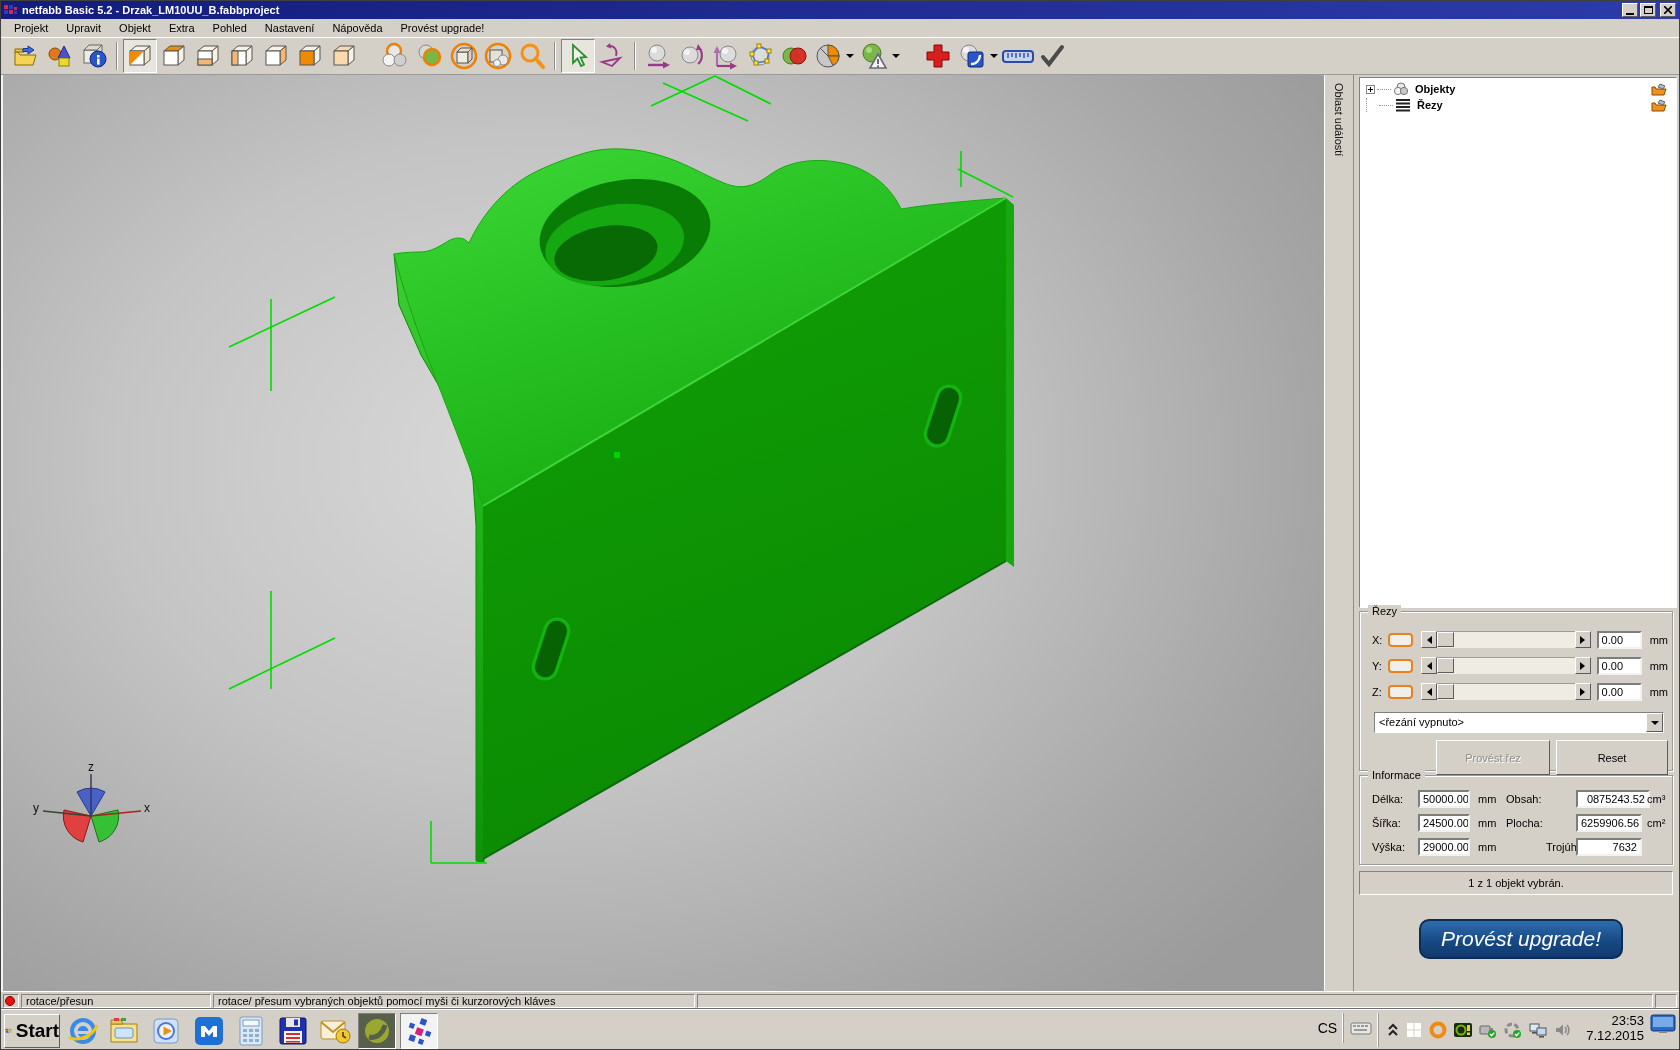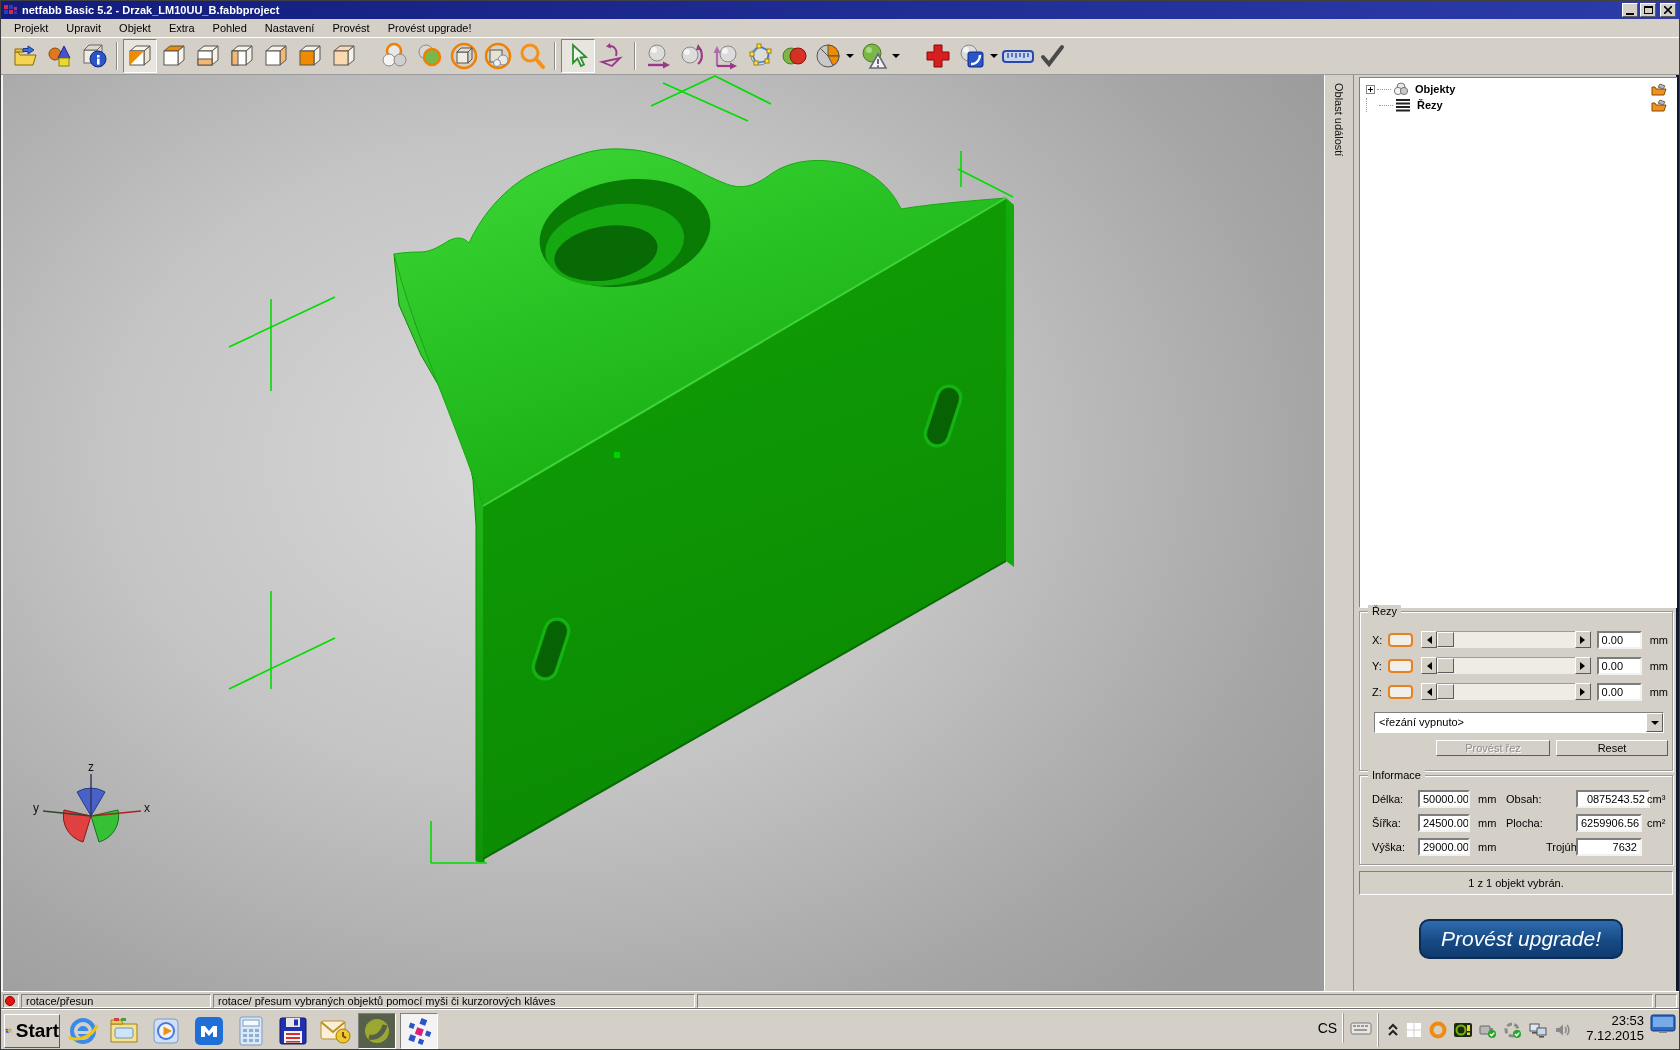--- a/index.html
+++ b/index.html
@@ -30,21 +30,21 @@
   .tgap { width:18px; flex:0 0 auto; }
   .caret { width:0; height:0; border-left:4px solid transparent; border-right:4px solid transparent; border-top:4px solid #000; margin:0 3px 0 1px; flex:0 0 auto; }
 
   
   .main { position:absolute; top:74px; left:0; width:1680px; height:916px; }
   .viewport { position:absolute; left:0; top:0; width:1323px; height:916px;
     background: radial-gradient(ellipse 950px 720px at 40% 42%, #d9d9d9 0%, #c4c4c4 45%, #a6a6a6 82%, #9b9b9b 100%);
     border-left:2px solid #f4f4f4; }
   .events-strip { position:absolute; left:1323px; top:0; width:30px; height:916px; background:#d4d0c8; border-left:1px solid #fff; border-right:1px solid #8a8a8a; }
   .events-label { writing-mode:vertical-rl; font-size:11px; color:#111; margin:8px 0 0 8px; white-space:nowrap; }
-  .rightpanel { position:absolute; left:1354px; top:0; width:326px; height:916px; background:#d4d0c8; border-right:5px solid #0f172a; }
+  .rightpanel { position:absolute; left:1354px; top:0; width:326px; height:916px; background:#d4d0c8; border-right:1px solid #0f172a; }
 
   .treebox { position:absolute; left:4px; top:2px; width:318px; height:531px; background:#fff; }
   .tree-row { position:absolute; left:2px; right:2px; height:16px; display:flex; align-items:center; }
   .tree-label { font-weight:bold; margin-left:6px; flex:1; }
   .expander { width:9px; height:9px; background:#fff; border:1px solid #848484; position:relative; margin-left:4px; }
   .expander:before, .expander:after { content:""; position:absolute; background:#000; }
   .expander:before { left:1px; right:1px; top:3px; height:1px; }
   .expander:after  { top:1px; bottom:1px; left:3px; width:1px; }
   .dotline { flex:0 0 14px; border-top:1px dotted #9a9a9a; margin:0 2px; }
 
@@ -53,21 +53,21 @@
   .sbar { display:flex; align-items:center; height:17px; }
   .sarrow { width:16px; height:17px; display:flex; align-items:center; justify-content:center; }
   .tri-l { width:0;height:0;border-top:4px solid transparent;border-bottom:4px solid transparent;border-right:5px solid #000; }
   .tri-r { width:0;height:0;border-top:4px solid transparent;border-bottom:4px solid transparent;border-left:5px solid #000; }
   .strack { height:17px; background:#efede3; border-top:1px solid #9c9c9c; position:relative; }
   .sthumb { position:absolute; left:0; top:0; width:17px; height:15px; }
   .valfld { width:46px; height:18px; padding:1px 3px; font-size:11px; }
   .combo { position:absolute; height:21px; display:flex; }
   .combo-text { flex:1; padding:3px 4px; background:#fff; white-space:nowrap; overflow:hidden; }
   .combo-btn { width:17px; display:flex; align-items:center; justify-content:center; }
-  .pbtn { position:absolute; height:16px; display:flex; align-items:center; justify-content:center; font-size:11px; }
+  .pbtn { position:absolute; height:35px; display:flex; align-items:center; justify-content:center; font-size:11px; }
   .pbtn.disabled { color:#8e8e8e; text-shadow:1px 1px 0 #fff; }
 
   .inforow { position:absolute; height:18px; display:flex; align-items:center; }
   .ilabel { position:absolute; }
   .ifld { position:absolute; height:18px; padding:1px 3px; font-size:11px; white-space:nowrap; overflow:hidden; }
 
   .selbar { position:absolute; display:flex; align-items:center; justify-content:center; }
   .upgrade-big { position:absolute; left:64px; top:844px; width:204px; height:40px; border-radius:10px;
     background:linear-gradient(#2e6cae,#174a85 55%,#0f3a6e); border:2px solid #0a2c55;
     color:#fff; font-size:21px; font-style:italic; display:flex; align-items:center; justify-content:center; }
@@ -116,21 +116,21 @@
     </span>
   </div>
 
   <div class="menubar">
     <span class="menu-item">Projekt</span>
     <span class="menu-item">Upravit</span>
     <span class="menu-item">Objekt</span>
     <span class="menu-item">Extra</span>
     <span class="menu-item">Pohled</span>
     <span class="menu-item">Nastavení</span>
-    <span class="menu-item">Provést</span>
+    <span class="menu-item">Nápověda</span>
     <span class="menu-item">Provést upgrade!</span>
   </div>
 
   <div class="toolbar">
     <span class="tbtn">
       <svg width="28" height="28" viewBox="0 0 28 28">
         <path d="M3 10 L3 23 L21 23 L24 13 L8 13 L6 10 Z" fill="#f4d452" stroke="#8a6a00"></path>
         <path d="M3 10 L3 7 L10 7 L12 10 Z" fill="#e8c43e" stroke="#8a6a00"></path>
         <path d="M16 4 l6 4 -6 4 0 -2.5 -5 0 0 -3 5 0 Z" fill="#3a6fd8" stroke="#1a3a88"></path>
       </svg>

